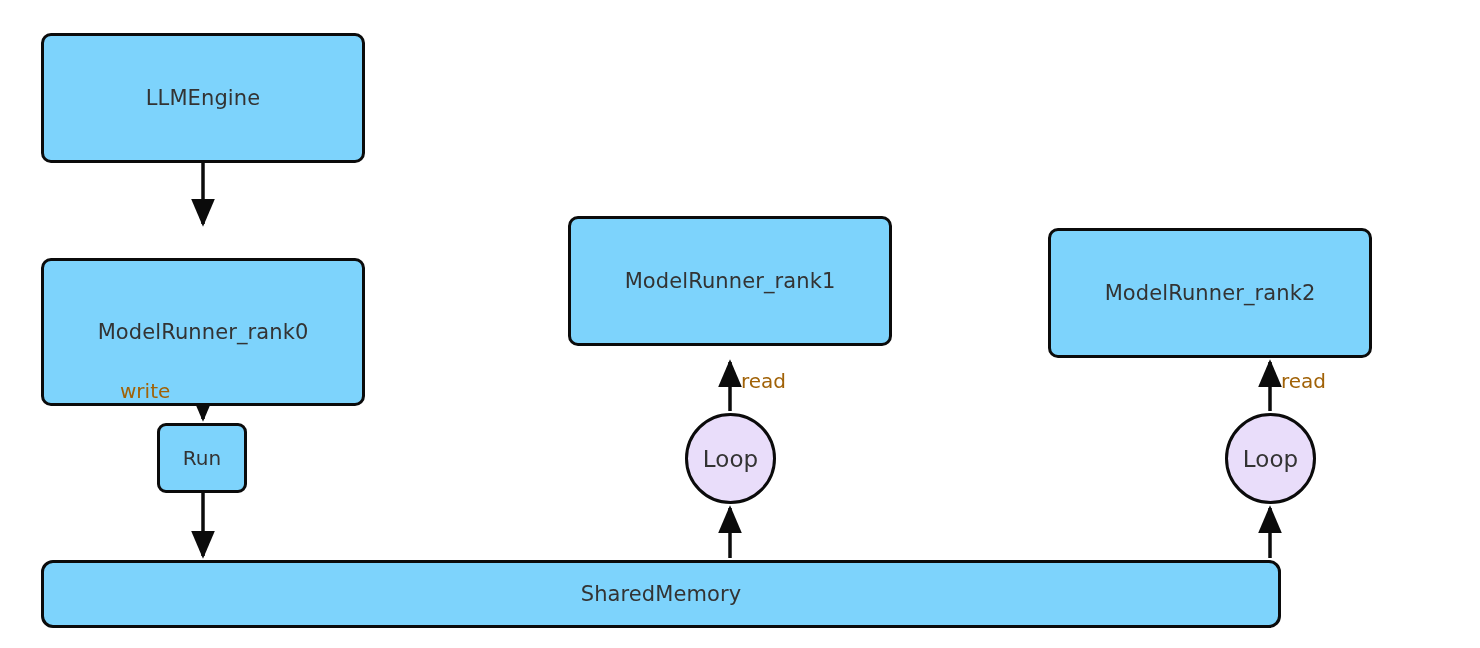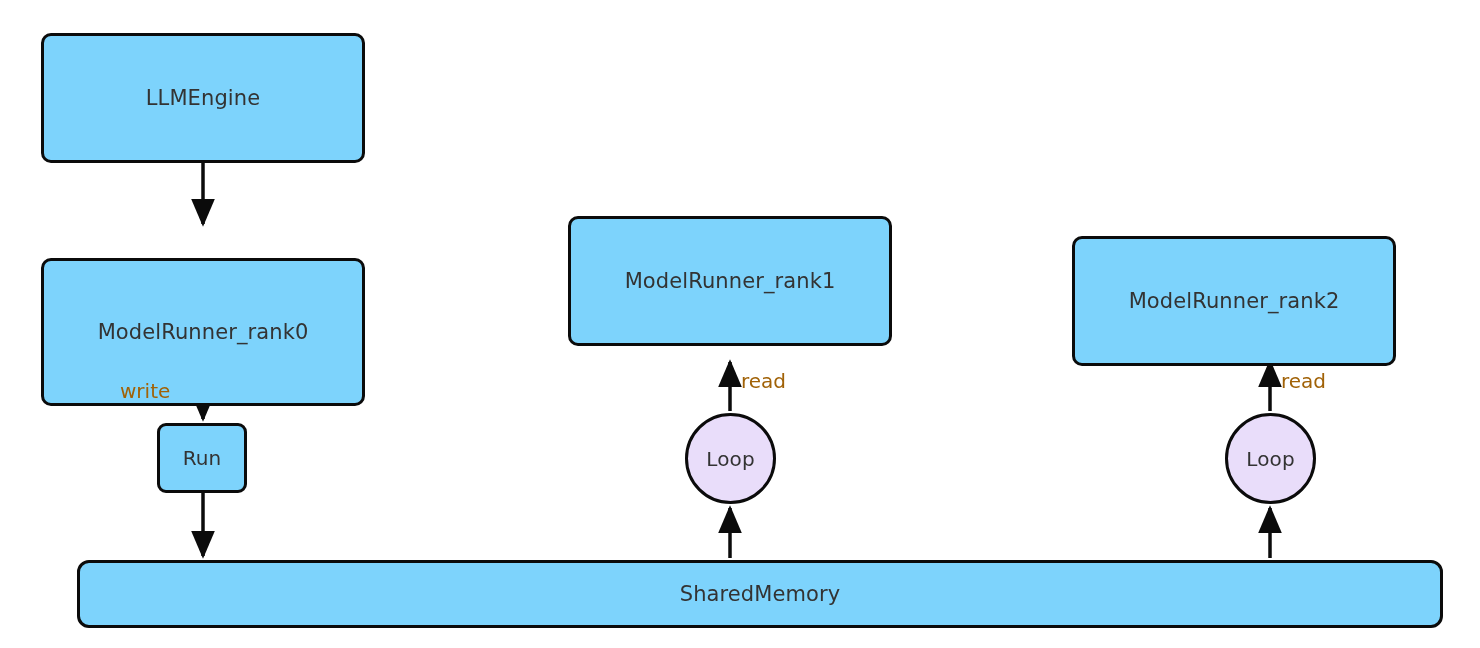--- a/index.html
+++ b/index.html
@@ -45,21 +45,21 @@
     border-radius: 9px;
   }
   .node.bar {
     border-radius: 12px;
     font-size: 21px;
   }
   .node.loop {
     background: #e9ddfa;
     border-radius: 50%;
     border-width: 3.5px;
-    font-size: 20px;
+    font-size: 23px;
   }
   .edge-label {
     position: absolute;
     color: #a16207;
     font-size: 20px;
     white-space: nowrap;
     z-index: 3;
   }
 </style>
 </head>
@@ -94,37 +94,37 @@
   </div>
 
   <div class="node" style="left:41px; top:228px; width:324px; height:148px;margin-top:30px;">
     <span>ModelRunner_rank0</span>
   </div>
 
   <div class="node" style="left:568px; top:216px; width:324px; height:130px;">
     <span>ModelRunner_rank1</span>
   </div>
 
-  <div class="node" style="left:1072px; top:228px; width:324px; height:130px;margin-top:8px;">
+  <div class="node" style="left:1048px; top:228px; width:324px; height:130px;">
     <span>ModelRunner_rank2</span>
   </div>
 
   <div class="node small" style="left:157px; top:423px; width:90px; height:70px;">
     <span>Run</span>
   </div>
 
   <div class="node loop" style="left:685px; top:413px; width:91px; height:91px;">
     <span>Loop</span>
   </div>
 
   <div class="node loop" style="left:1225px; top:413px; width:91px; height:91px;">
     <span>Loop</span>
   </div>
 
-  <div class="node bar" style="left:41px; top:560px; width:1366px; height:68px;margin-left:36px;">
+  <div class="node bar" style="left:41px; top:560px; width:1240px; height:68px;">
     <span>SharedMemory</span>
   </div>
 
   <div class="edge-label" style="left:120px; top:379px;">write</div>
 
   <div class="edge-label" style="left:741px; top:369px;">read</div>
 
   <div class="edge-label" style="left:1281px; top:369px;">read</div>
 
 </div>

